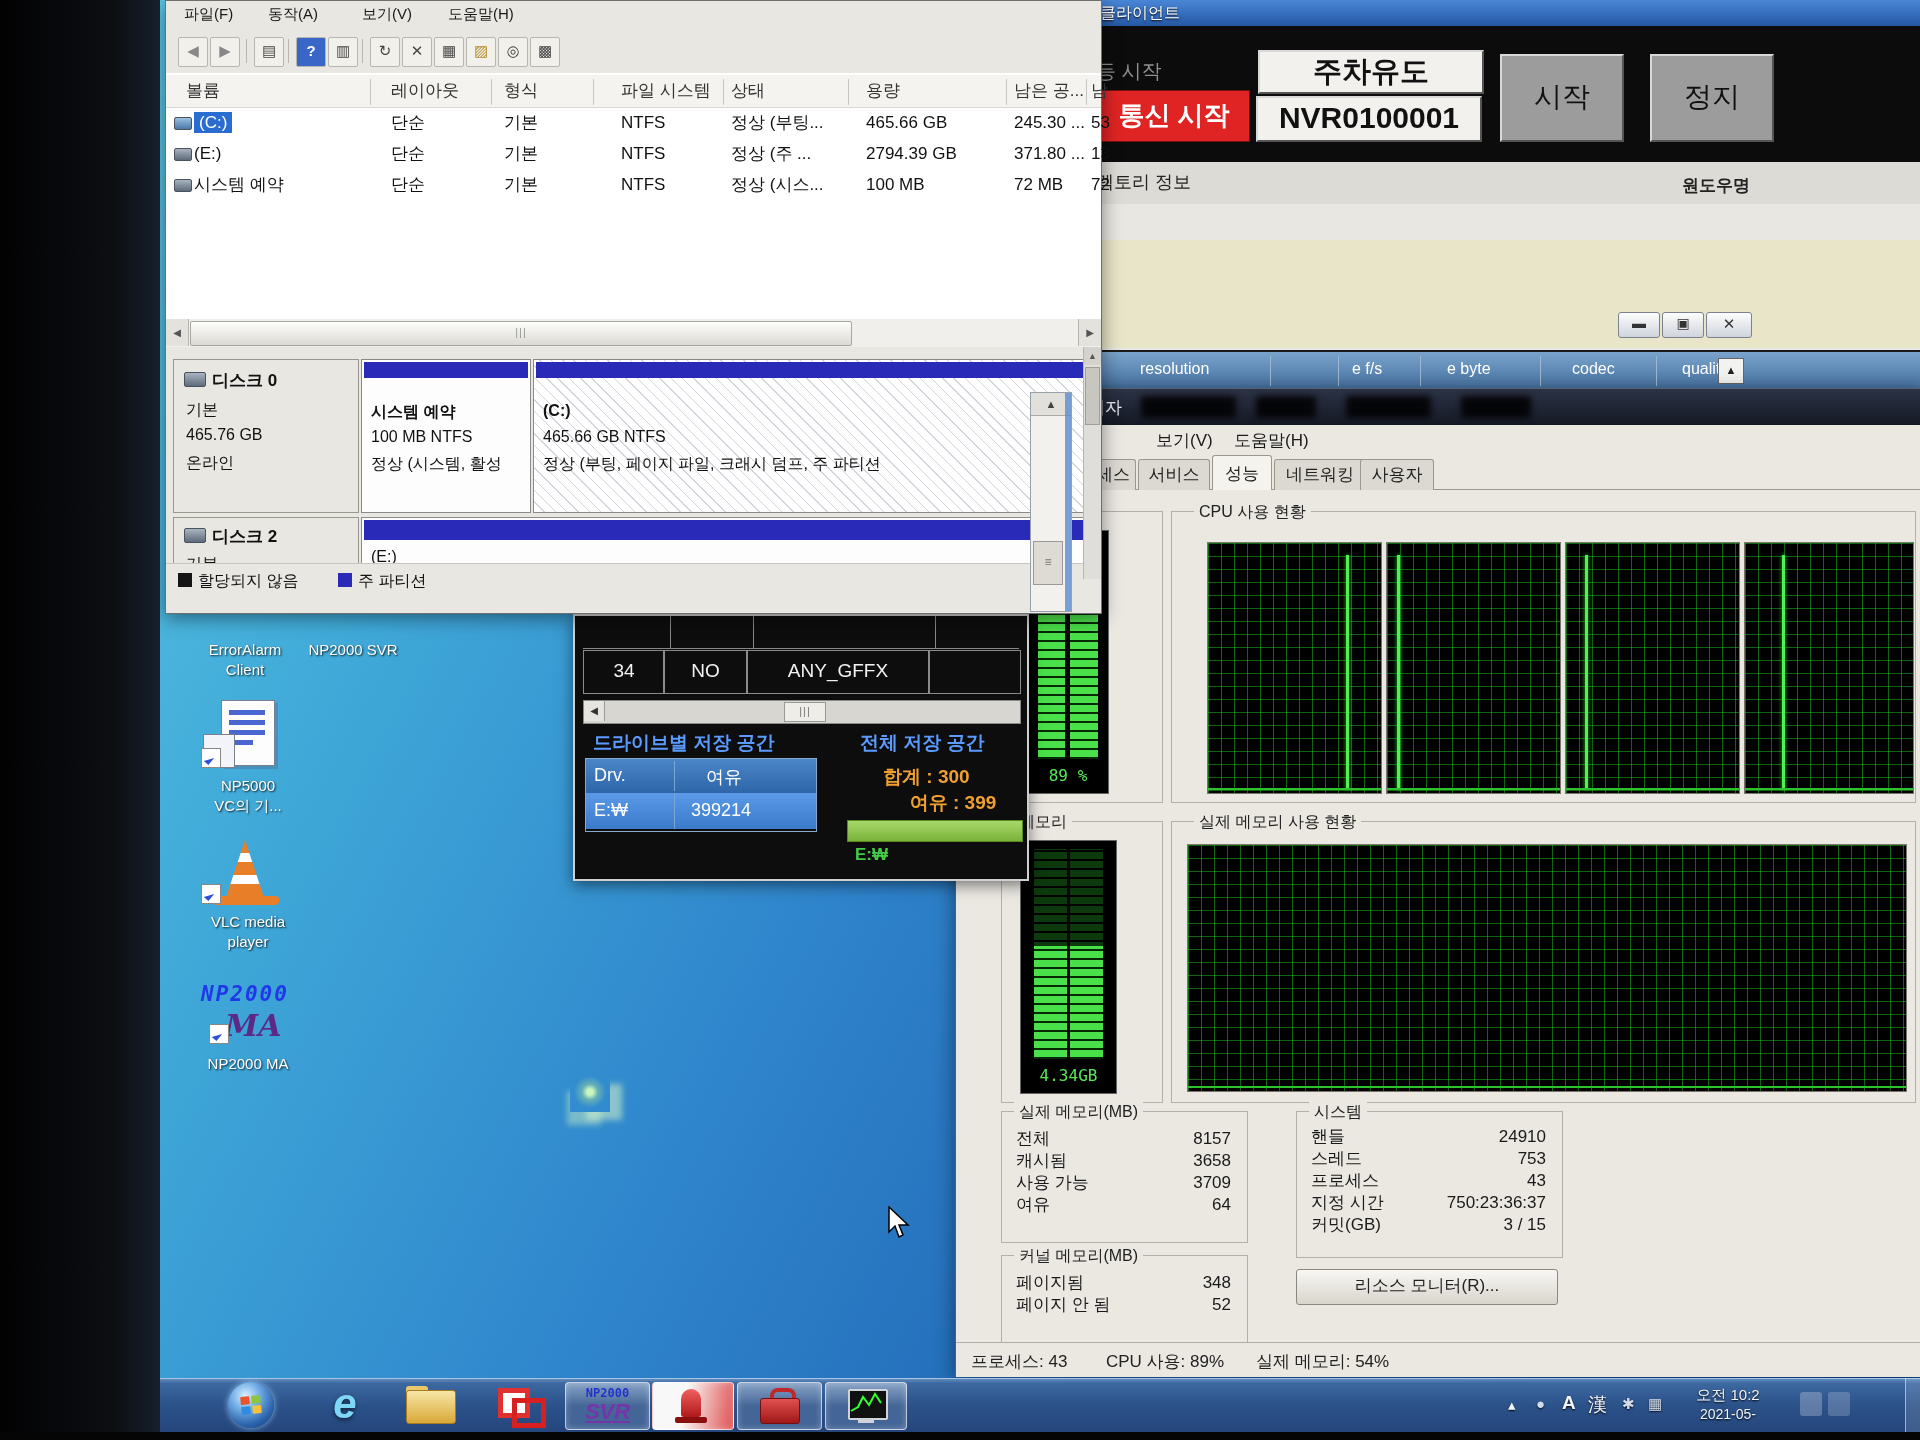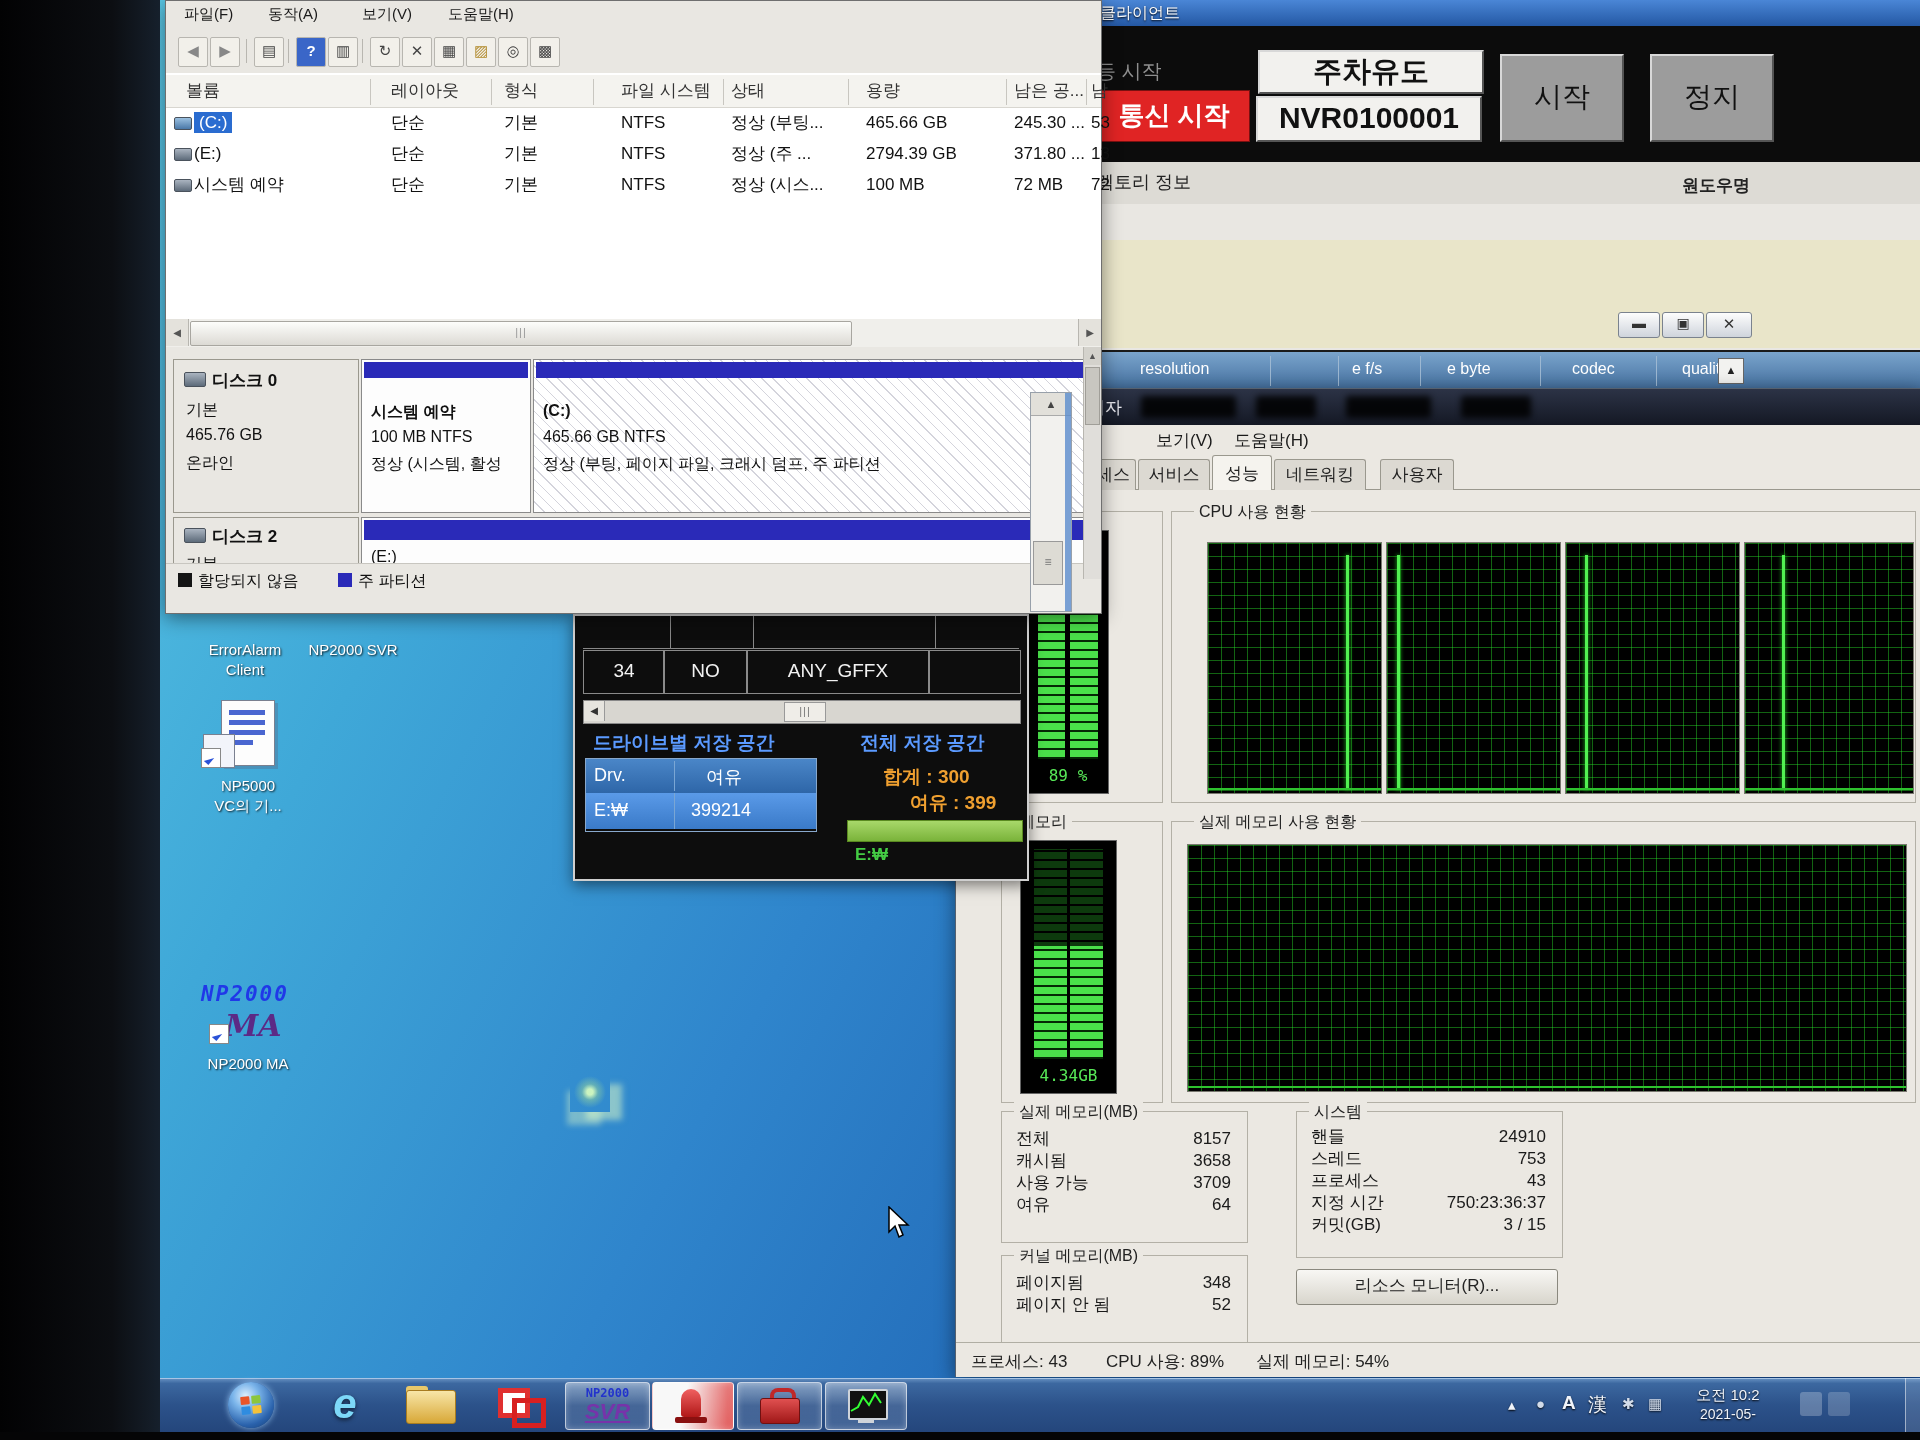--- a/index.html
+++ b/index.html
@@ -76,20 +76,33 @@
     <div class="a" style="left:30px;top:34px;width:30px;height:32px;background:#f2f4fa;border:1px solid #7a8090;"></div>
     <div class="shortcut" style="left:28px;top:48px;">
         <i></i>
       </div>
     <div class="icolabel" style="left:0;top:76px;">
       <span>NP5000</span><br>
       <span>VC의 기...</span>
     </div>
   </div>
 
+  <div class="a" style="left:13px;top:840px;width:150px;height:125px;">
+    <div class="a" style="left:48px;top:0;width:48px;height:58px;
+         clip-path:polygon(50% 0,90% 100%,10% 100%);
+         background:repeating-linear-gradient(to bottom,#e87f28 0 13px,#fdfdfd 13px 22px);"></div>
+    <div class="a" style="left:40px;top:56px;width:66px;height:9px;background:#e87f28;border-radius:4px;"></div>
+    <div class="shortcut" style="left:28px;top:44px;">
+        <i></i>
+      </div>
+    <div class="icolabel" style="left:0;top:72px;">
+      <span>VLC media</span><br>
+      <span>player</span>
+    </div>
+  </div>
 
   <div class="a" style="left:13px;top:982px;width:150px;height:110px;">
     <div class="a nw" style="left:28px;top:0;font-family:'DejaVu Sans Mono',monospace;font-weight:bold;font-style:italic;
                 font-size:21px;color:#2038e8;letter-spacing:2px;">NP2000</div>
     <div class="a nw" style="left:52px;top:26px;font-family:'DejaVu Serif',serif;font-weight:bold;font-style:italic;
                 font-size:30px;color:#5c2a86;">MA</div>
     <div class="shortcut" style="left:36px;top:42px;">
         <i></i>
       </div>
     <div class="icolabel" style="left:0;top:72px;">
@@ -160,21 +173,21 @@
     <div class="a" style="left:0;top:36px;right:0;height:28px;">
       <span class="a nw menuitem" style="left:190px;top:2px;font-size:17px;">보기(V)</span>
       <span class="a nw menuitem" style="left:268px;top:2px;font-size:17px;">도움말(H)</span>
     </div>
 
     <div class="a" style="left:0;top:66px;right:0;height:34px;border-bottom:1px solid #9a988e;">
       <div class="tab" style="left:100px;width:78px;"><span>프로세스</span></div>
       <div class="tab" style="left:182px;width:70px;"><span>서비스</span></div>
       <div class="tab active" style="left:256px;width:58px;"><span>성능</span></div>
       <div class="tab" style="left:318px;width:90px;"><span>네트워킹</span></div>
-      <div class="tab" style="left:424px;width:72px;"><span>사용자</span></div>
+      <div class="tab" style="left:404px;width:72px;"><span>사용자</span></div>
     </div>
 
     <div class="gb" style="left:45px;top:122px;width:160px;height:290px;">
       <span class="gblabel">CPU 사용</span>
       <div class="ledpanel" style="left:25px;top:18px;width:80px;height:262px;left:25px;">
         <div class="ledcol" style="left:12%;">
             <div class="ledfill" style="height: 89%;"></div>
           </div>
         <div class="ledcol" style="left:53%;">
             <div class="ledfill" style="height: 89%;"></div>

